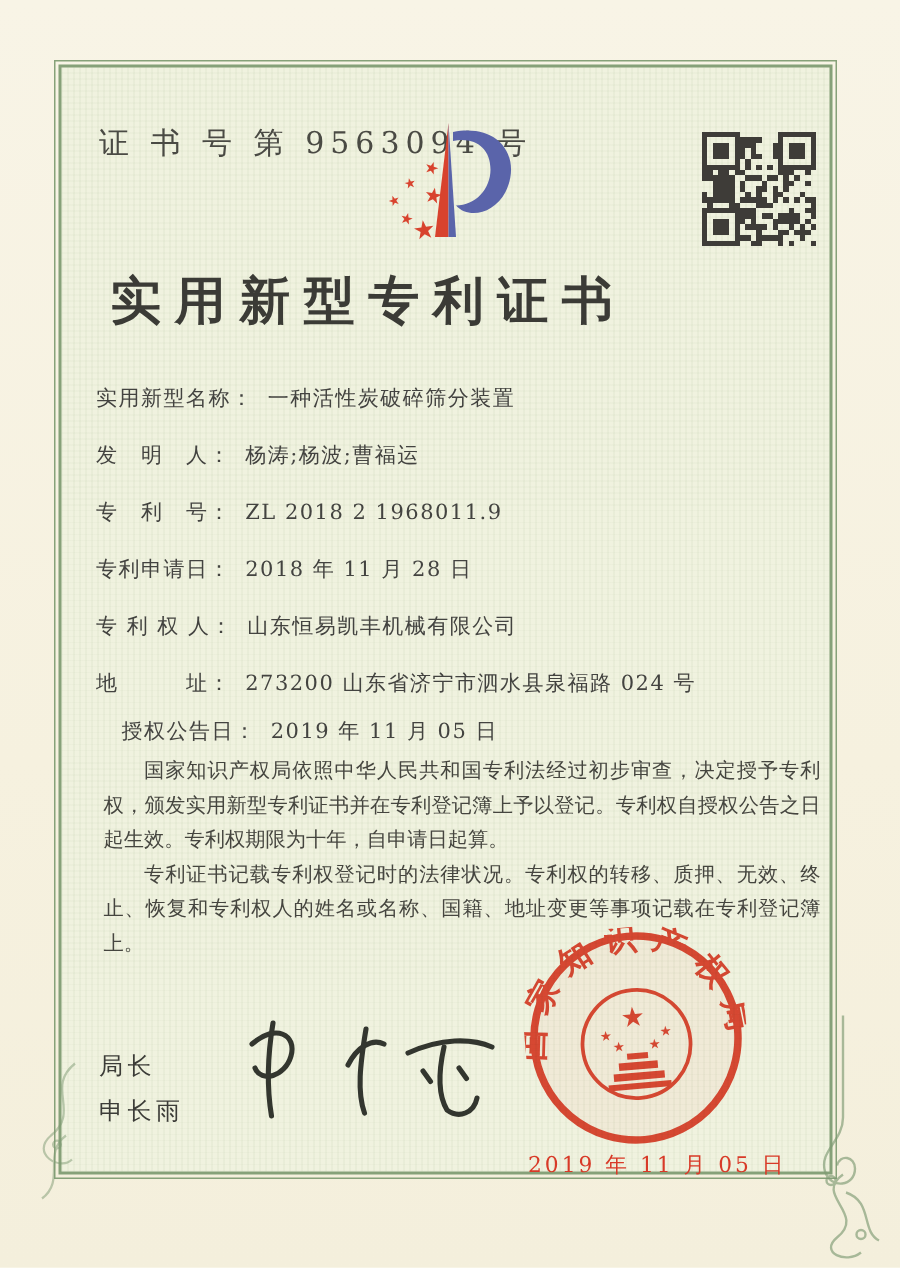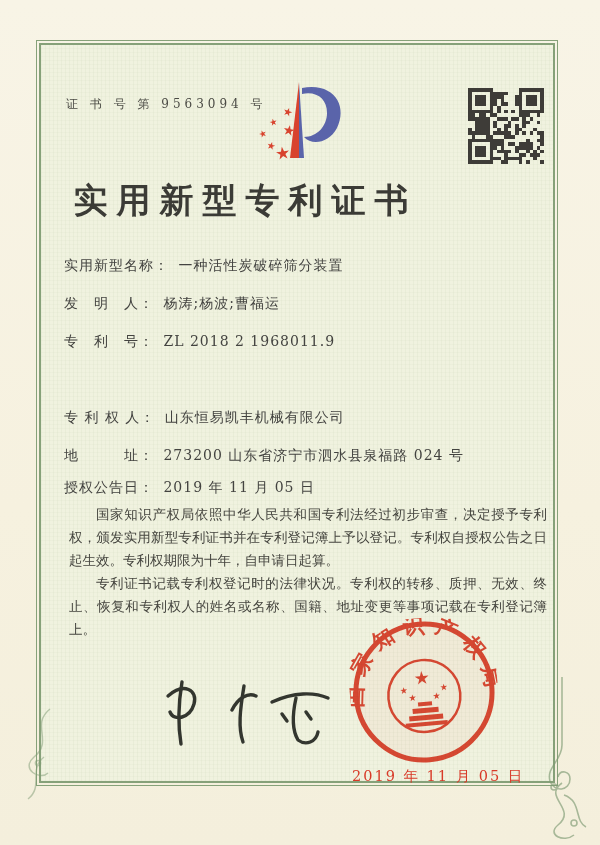--- a/index.html
+++ b/index.html
@@ -17,36 +17,36 @@
   }
   .frame-inner{
     width:100%;height:100%;box-sizing:border-box;
     border:2px solid #86a179;
     background-color:#f0f2df;
     background-image:
       repeating-linear-gradient(90deg, rgba(150,175,130,0.08) 0 1px, transparent 1px 4px),
       repeating-linear-gradient(0deg, rgba(150,175,130,0.05) 0 1px, transparent 1px 4px);
   }
   .cert-no{
-    position:absolute;left:66px;top:96px;
-    font-size:12px;color:#4a4a44;letter-spacing:4px;white-space:nowrap;
+    position:absolute;left:66px;top:82px;
+    font-size:20px;color:#4a4a44;letter-spacing:4px;white-space:nowrap;
   }
   .logo{position:absolute;left:236px;top:76px;width:130px;height:102px;}
   .qr{position:absolute;left:468px;top:88px;width:76px;height:76px;}
   .title{
     position:absolute;left:0;top:178px;width:491px;text-align:center;
     font-size:34px;font-weight:bold;color:#3b3b36;letter-spacing:9px;white-space:nowrap;
   }
   .field-row{
     position:absolute;left:64px;width:486px;
     font-size:14px;color:#434340;white-space:nowrap;letter-spacing:1px;
   }
   .field-label{display:inline-block;}
   .field-value{display:inline-block;margin-left:4px;}
-  .grant-row{display:flex;}
+  .grant-row{display:flex;text-align:right;}
   .grant-left{width:268px;}
   .paragraphs{
     position:absolute;left:69px;top:503px;width:478px;
     font-size:13.5px;line-height:23px;color:#45453f;text-align:justify;
   }
   .paragraphs p{margin:0;text-indent:2em;}
   .officer{
     position:absolute;left:66px;top:696px;
     font-size:16px;color:#3c3c38;letter-spacing:3px;line-height:30px;
   }
@@ -352,20 +352,24 @@
     <span class="field-value">一种活性炭破碎筛分装置</span>
   </div>
   <div class="field-row" style="top:295px">
     <span class="field-label">发　明　人：</span>
     <span class="field-value">杨涛;杨波;曹福运</span>
   </div>
   <div class="field-row" style="top:333px">
     <span class="field-label">专　利　号：</span>
     <span class="field-value">ZL 2018 2 1968011.9</span>
   </div>
+  <div class="field-row" style="top:371px">
+    <span class="field-label">专利申请日：</span>
+    <span class="field-value">2018 年 11 月 28 日</span>
+  </div>
   <div class="field-row" style="top:409px">
     <span class="field-label">专 利 权 人：</span>
     <span class="field-value">山东恒易凯丰机械有限公司</span>
   </div>
   <div class="field-row" style="top:447px">
     <span class="field-label">地　　　址：</span>
     <span class="field-value">273200 山东省济宁市泗水县泉福路 024 号</span>
   </div>
 
   <div class="field-row grant-row" style="top:479px">
@@ -373,20 +377,24 @@
       <span class="field-label">授权公告日：</span>
       <span class="field-value">2019 年 11 月 05 日</span>
     </span>
   </div>
 
   <div class="paragraphs">
     <p>国家知识产权局依照中华人民共和国专利法经过初步审查，决定授予专利权，颁发实用新型专利证书并在专利登记簿上予以登记。专利权自授权公告之日起生效。专利权期限为十年，自申请日起算。</p>
     <p>专利证书记载专利权登记时的法律状况。专利权的转移、质押、无效、终止、恢复和专利权人的姓名或名称、国籍、地址变更等事项记载在专利登记簿上。</p>
   </div>
 
+  <div class="officer">
+    <div>局长</div>
+    <div>申长雨</div>
+  </div>
 
   <svg class="signature" viewBox="0 0 190 90">
     <g fill="none" stroke="#33362f" stroke-width="3.4" stroke-linecap="round" stroke-linejoin="round">
       <path d="M34,14 C30,38 30,58 33,76"></path>
       <path d="M20,28 C36,14 50,22 46,36 C42,50 26,54 22,44"></path>
       <path d="M84,42 C90,30 100,24 108,28"></path>
       <path d="M96,18 C92,42 90,60 95,74"></path>
       <path d="M124,34 C146,24 166,24 180,30"></path>
       <path d="M148,30 C144,48 144,62 150,72 C158,78 168,74 170,64"></path>
       <path d="M134,46 L139,53"></path>

